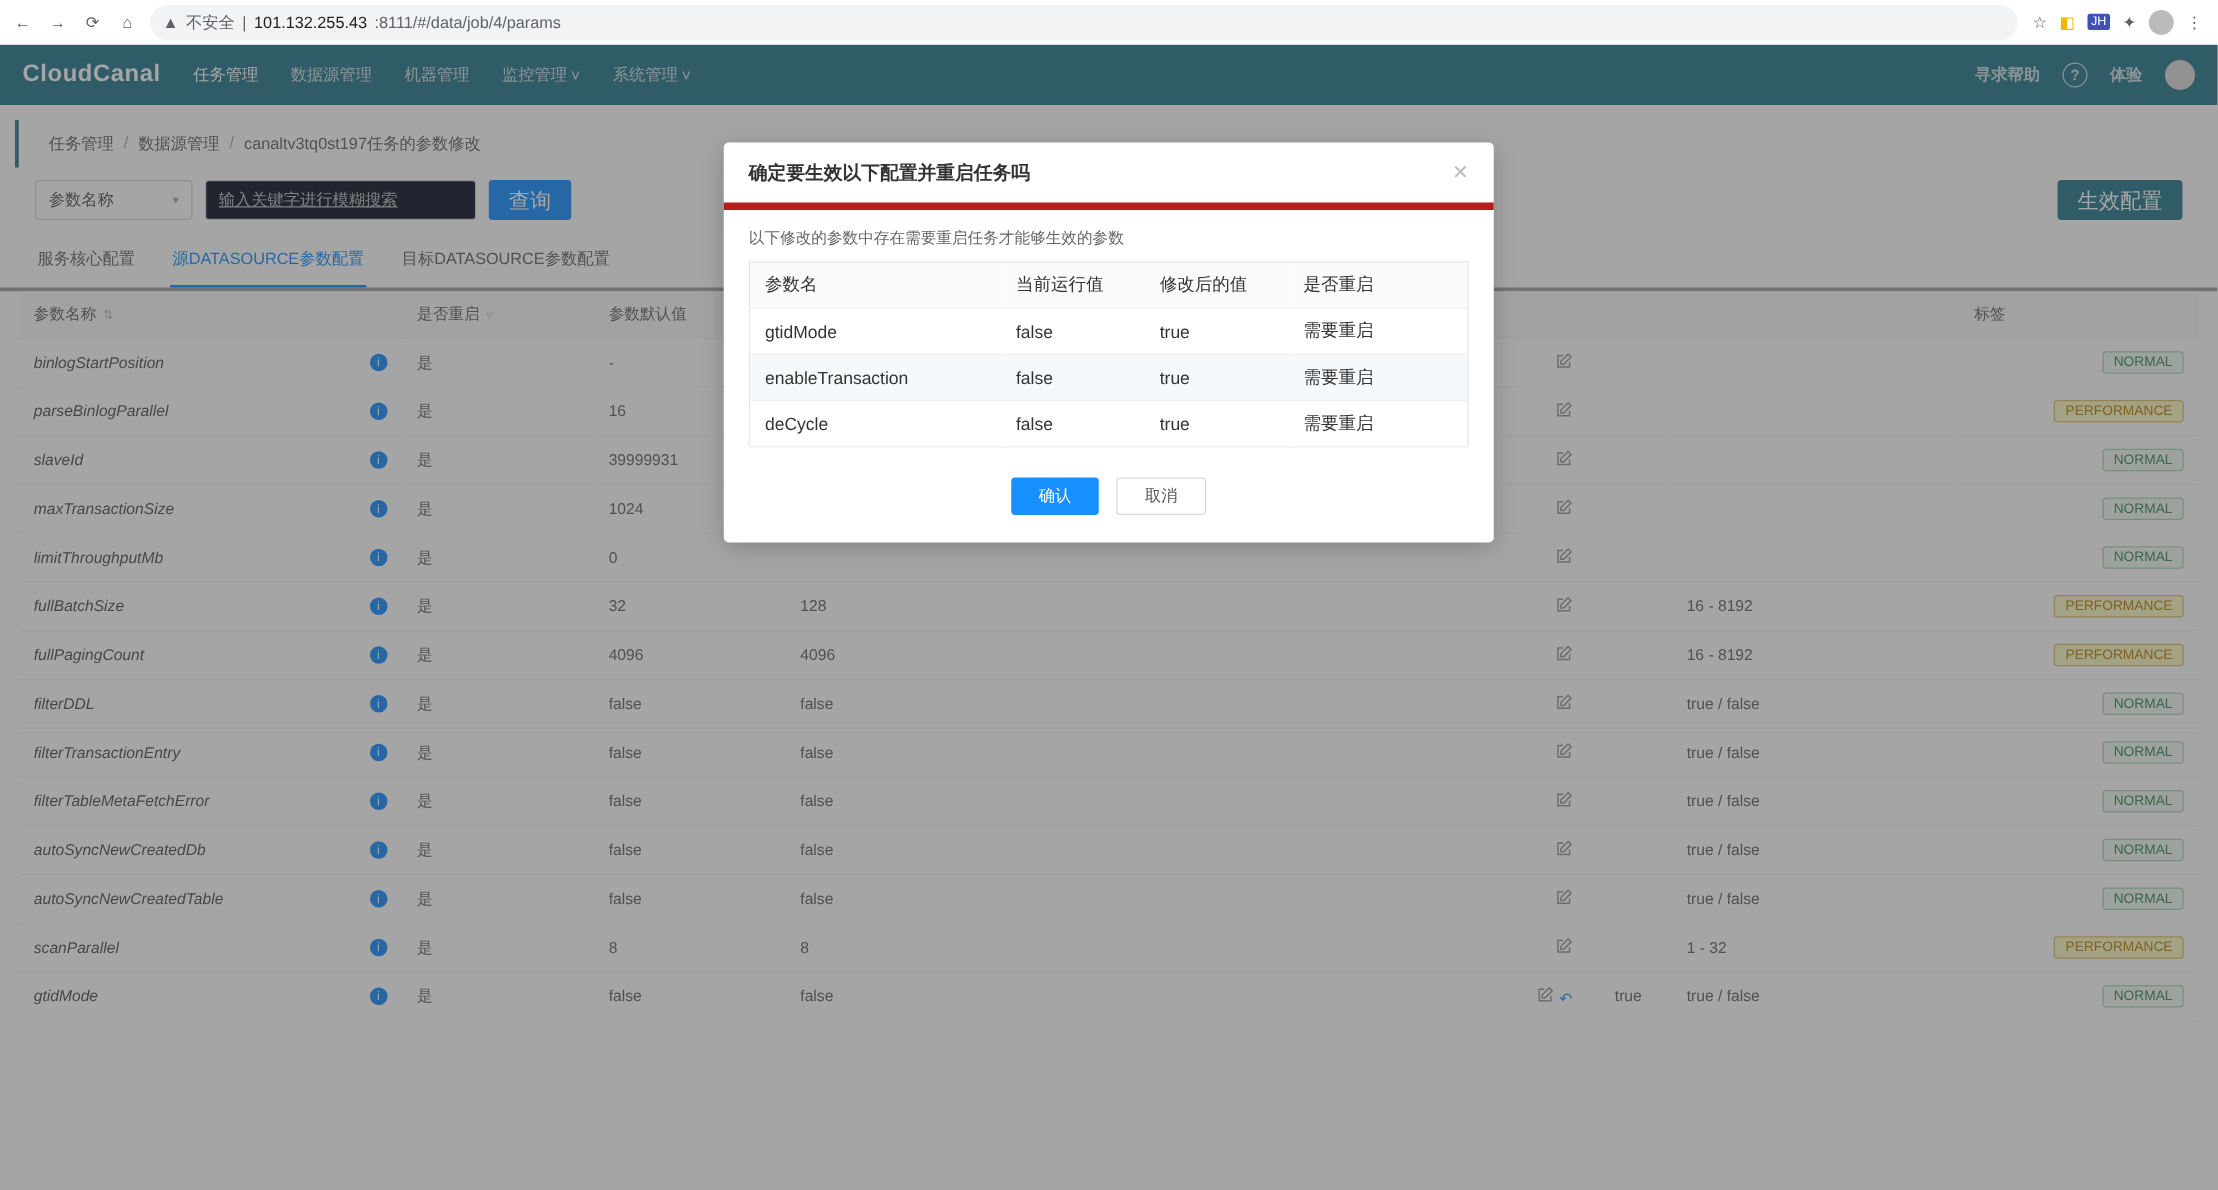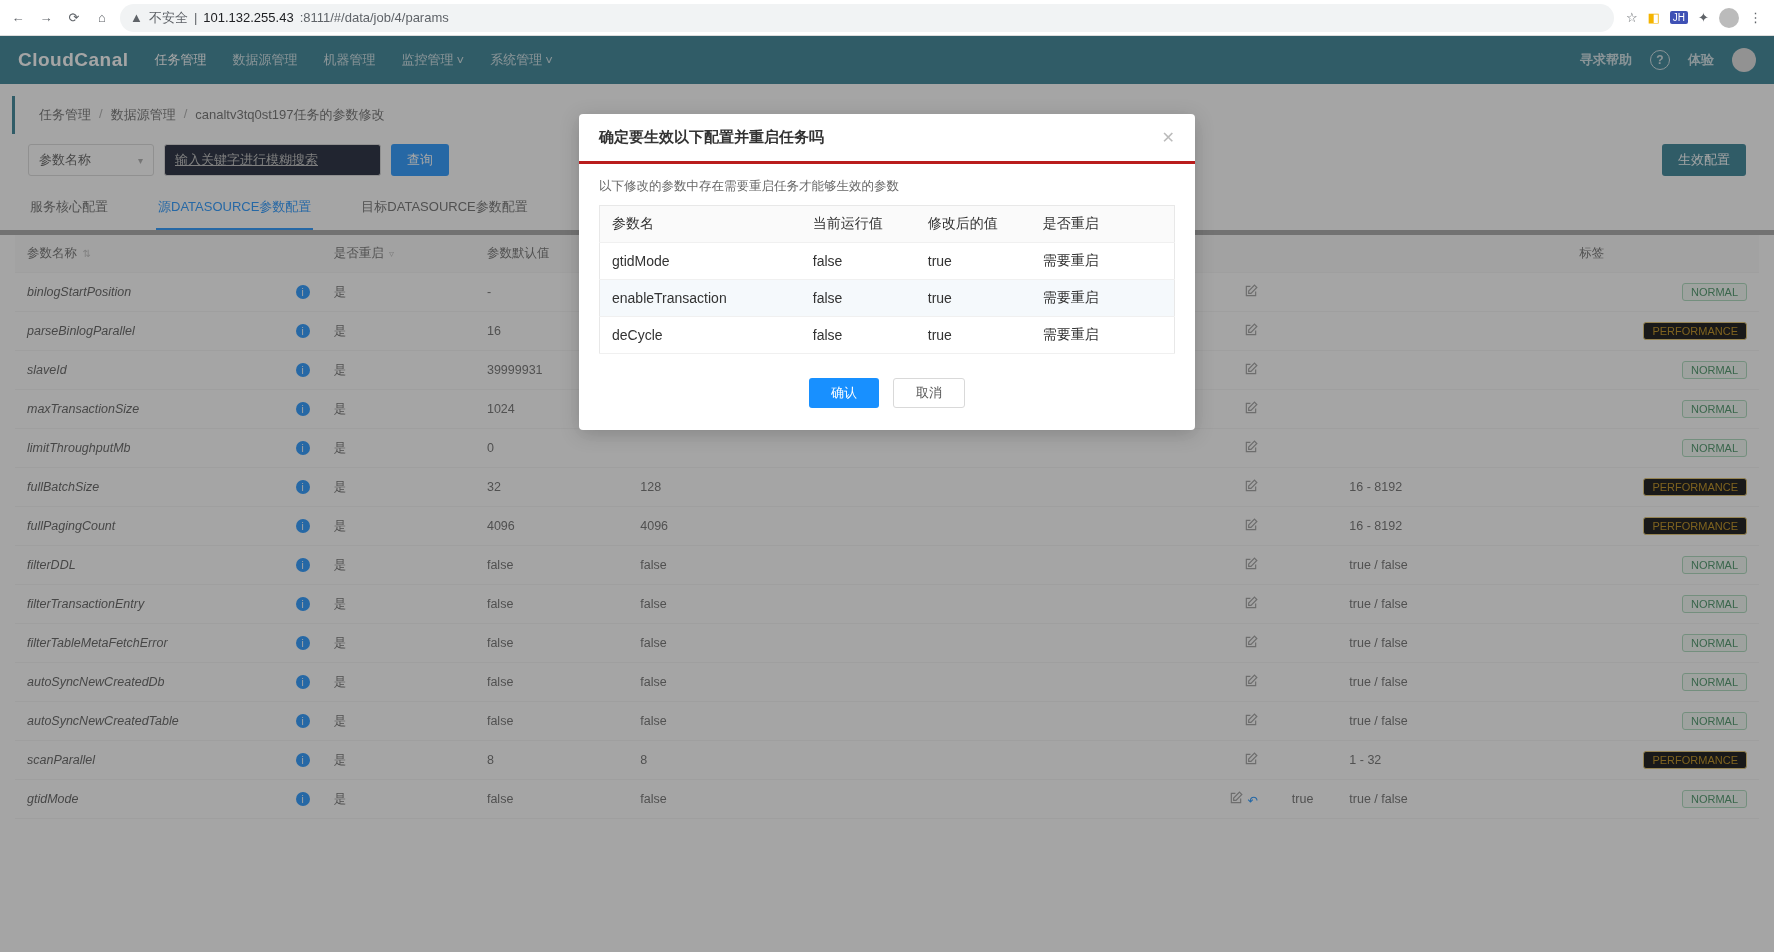--- a/index.html
+++ b/index.html
@@ -28,48 +28,48 @@
 
 
 .breadcrumb { padding: 10px 24px; font-size: 13px; color: #666; border-left: 3px solid #2a7a8f; margin: 12px 0 0 12px; display: flex; gap: 8px; }
 .breadcrumb .sep { color: #aaa; }
 .breadcrumb .crumb { color: #666; }
 
 
 .toolbar-row { display: flex; align-items: center; padding: 10px 28px; gap: 10px; }
 .select-box { width: 126px; height: 32px; border: 1px solid #d9d9d9; border-radius: 3px; display: flex; align-items: center; padding: 0 10px; justify-content: space-between; color: #555; background: #fff; }
 .search-input { width: 217px; height: 32px; border: 1px solid #d9d9d9; border-radius: 3px; padding: 0 10px; color: #bbb; background: #0f172a; display: flex; align-items: center; text-decoration: underline; }
-.btn-primary { height: 32px; padding: 0 16px; background: #1890ff; color: #fff; border: none; border-radius: 3px; cursor: pointer; font-size: 13px; }
+.btn-primary { height: 32px; padding: 0 16px; background: #1890ff; color: #fff; border: none; border-radius: 3px; cursor: pointer; font-size: 17px; }
 .btn-primary.teal { background: #2a7a8f; }
 .toolbar-spacer { flex: 1; }
 
 
-.tabs { display: flex; gap: 46px; padding: 0 28px; border-bottom: 5px solid #a3a3a3; font-size: 13px; }
+.tabs { display: flex; gap: 26px; padding: 0 28px; border-bottom: 3px solid #a3a3a3; font-size: 13px; }
 .tab { padding: 12px 2px; color: #666; cursor: pointer; border-bottom: 2px solid transparent; }
 .tab.active { color: #1890ff; border-bottom-color: #1890ff; }
 
 
 .ptable { width: calc(100% - 30px); margin: 0 15px; border-collapse: collapse; }
 .ptable th, .ptable td { text-align: left; padding: 10px 12px; font-size: 12.5px; border-bottom: 1px solid #f5f5f5; color: #666; }
 .ptable th { background: #fafafa; font-weight: 500; }
 .ptable th .sort-ic { color: #bbb; font-size: 10px; margin-left: 2px; }
 .ptable th .filter-ic { color: #bbb; font-size: 10px; margin-left: 2px; }
 .param-cell { display: flex; align-items: center; gap: 6px; font-style: italic; color: #555; }
 .info-icon { width: 14px; height: 14px; border-radius: 50%; background: #1890ff; color: #fff; font-size: 10px; display: inline-flex; align-items: center; justify-content: center; font-style: normal; }
 .edit-icon { color: #999; display: inline-flex; }
 .undo-icon { color: #1890ff; display: inline-flex; margin-left: 4px; }
 .tag { display: inline-block; padding: 2px 8px; border-radius: 3px; font-size: 11px; border: 1px solid; }
 .tag.normal { color: #3c8c5c; border-color: #a6d8b8; background: #f2faf5; }
-.tag.perf { color: #b8860b; border-color: #e0c16b; background: #000000; }
+.tag.perf { color: #b8860b; border-color: #e0c16b; background: #fef9c3; }
 .val-cell { display: flex; align-items: center; justify-content: space-between; padding-right: 10px; }
 
 
 .overlay { position: fixed; inset: 36px 0 0 0; background: rgba(55,55,55,0.45); display: flex; align-items: flex-start; justify-content: center; padding-top: 78px; }
 .modal { width: 616px; background: #fff; border-radius: 4px; box-shadow: 0 4px 20px rgba(0,0,0,0.2); }
-.modal-header { padding: 14px 20px; border-bottom: 3px solid #b91c1c; display: flex; justify-content: space-between; align-items: center; gap: 30px; }
+.modal-header { padding: 14px 20px; border-bottom: 6px solid #b91c1c; display: flex; justify-content: space-between; align-items: center; gap: 30px; }
 .modal-title { font-size: 15px; font-weight: 600; color: #333; }
 .modal-close { color: #bbb; cursor: pointer; font-size: 16px; }
 .modal-body { padding: 14px 20px 6px; }
 .modal-hint { font-size: 12.5px; color: #666; margin-bottom: 10px; }
 .mtable { width: 100%; border-collapse: collapse; border: 1px solid #e8e8e8; }
 .mtable th, .mtable td { text-align: left; padding: 9px 12px; font-size: 14px; border-bottom: 1px solid #f0f0f0; }
 .mtable th { background: #fafafa; font-weight: 500; }
 .mtable tbody tr:nth-child(even) { background: #f5f9fc; }
 .modal-footer { display: flex; justify-content: center; gap: 14px; padding: 18px 0 22px; }
 .mbtn { height: 30px; padding: 0 22px; border-radius: 3px; font-size: 13px; cursor: pointer; }

